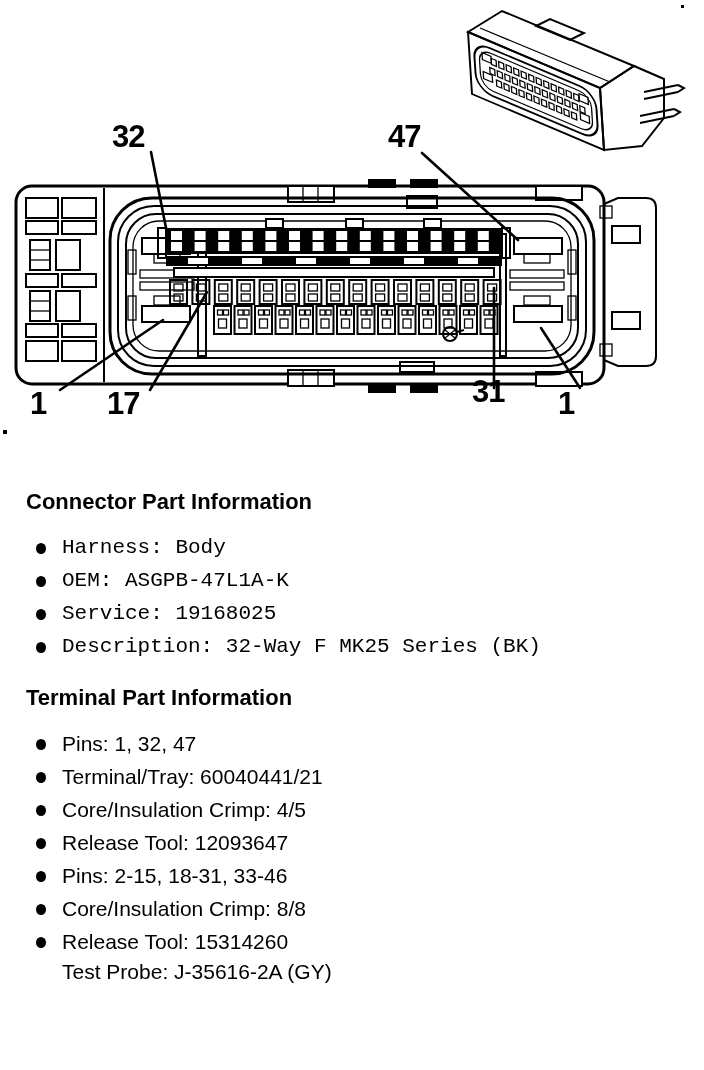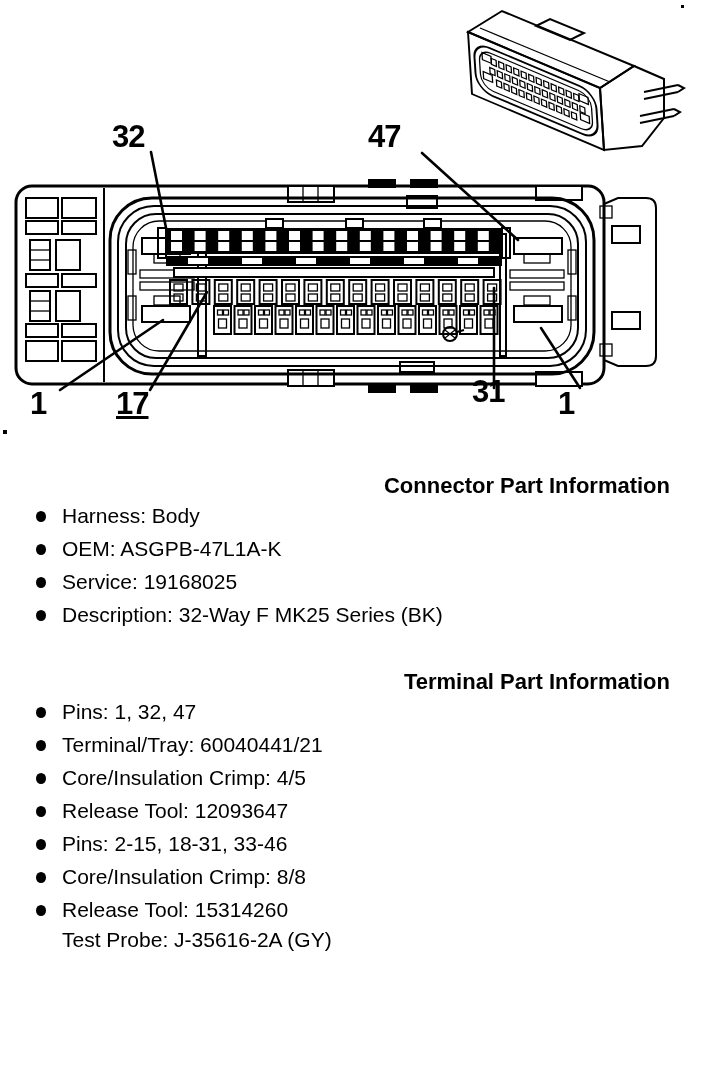--- a/index.html
+++ b/index.html
@@ -17,34 +17,34 @@
   .blk{fill:#000;stroke:none;}
   .wht{fill:#fff;stroke:none;}
   .whs{fill:#fff;stroke:#000;stroke-width:2;}
 
   .pin-label{
     position:absolute;font-size:31px;font-weight:bold;line-height:1;
     text-align:left;letter-spacing:-1px;
   }
   .sec{position:absolute;left:10px;width:660px;}
   .sec h2{
-    font-size:22px;font-weight:bold;margin:0;line-height:27px;text-align:right;
+    font-size:22px;font-weight:bold;margin:16px;line-height:27px;
   }
   ul.blist{list-style:none;margin:0;padding:0;}
   ul.blist li{
     position:relative;padding-left:52px;line-height:33px;font-size:21px;
   }
   ul.blist .bullet{
     position:absolute;left:26px;top:12px;width:10px;height:11px;
     background:#000;border-radius:50%;
   }
   .subline{
     padding-left:52px;line-height:27px;font-size:21px;
   }
-  .mt1{margin-top:32px;}
+  .mt1{margin-top:32px;font-family:Liberation Mono, monospace;}
   .mt2{margin-top:30px;}
   .mt3{margin-top:32px;}
   .tinydot{position:absolute;background:#000;}
 </style>
 </head>
 <body>
 
 <div class="stage">
 
   <svg width="704" height="460" viewBox="0 0 704 460">
@@ -363,23 +363,23 @@
         <line class="ldr" x1="422" y1="153" x2="518" y2="240"></line>
         <line class="ldr" x1="60" y1="390" x2="163" y2="320"></line>
         <line class="ldr" x1="150" y1="390" x2="207" y2="292"></line>
         <line class="ldr" x1="494" y1="388" x2="494" y2="288"></line>
         <line class="ldr" x1="580" y1="388" x2="541" y2="328"></line>
       </g>
     </g>
   </svg>
 
   <div class="pin-label" style="left:112px;top:121px;width:52px;">32</div>
-  <div class="pin-label" style="left:368px;top:121px;width:52px;">47</div>
+  <div class="pin-label" style="left:388px;top:121px;width:52px;">47</div>
   <div class="pin-label" style="left:30px;top:388px;width:34px;">1</div>
-  <div class="pin-label" style="left:116px;top:388px;width:52px;text-decoration:underline;">17</div>
+  <div class="pin-label" style="left:107px;top:388px;width:52px;">17</div>
   <div class="pin-label" style="left:472px;top:376px;width:52px;">31</div>
   <div class="pin-label" style="left:558px;top:388px;width:52px;">1</div>
 
   <span class="tinydot" style="left:3px;top:430px;width:4px;height:4px;"></span>
   <span class="tinydot" style="left:681px;top:5px;width:3px;height:3px;"></span>
 
   <div class="sec" style="top:472px;">
     <h2>Connector Part Information</h2>
     <ul class="blist mt1">
       <li><span class="bullet"></span><span>Harness: Body</span></li>

